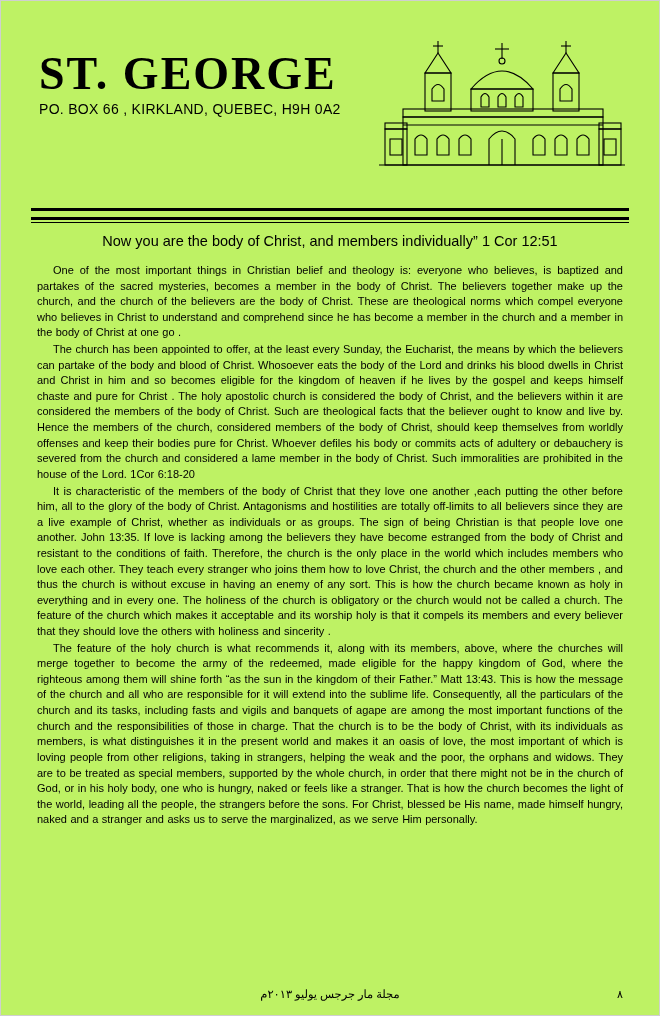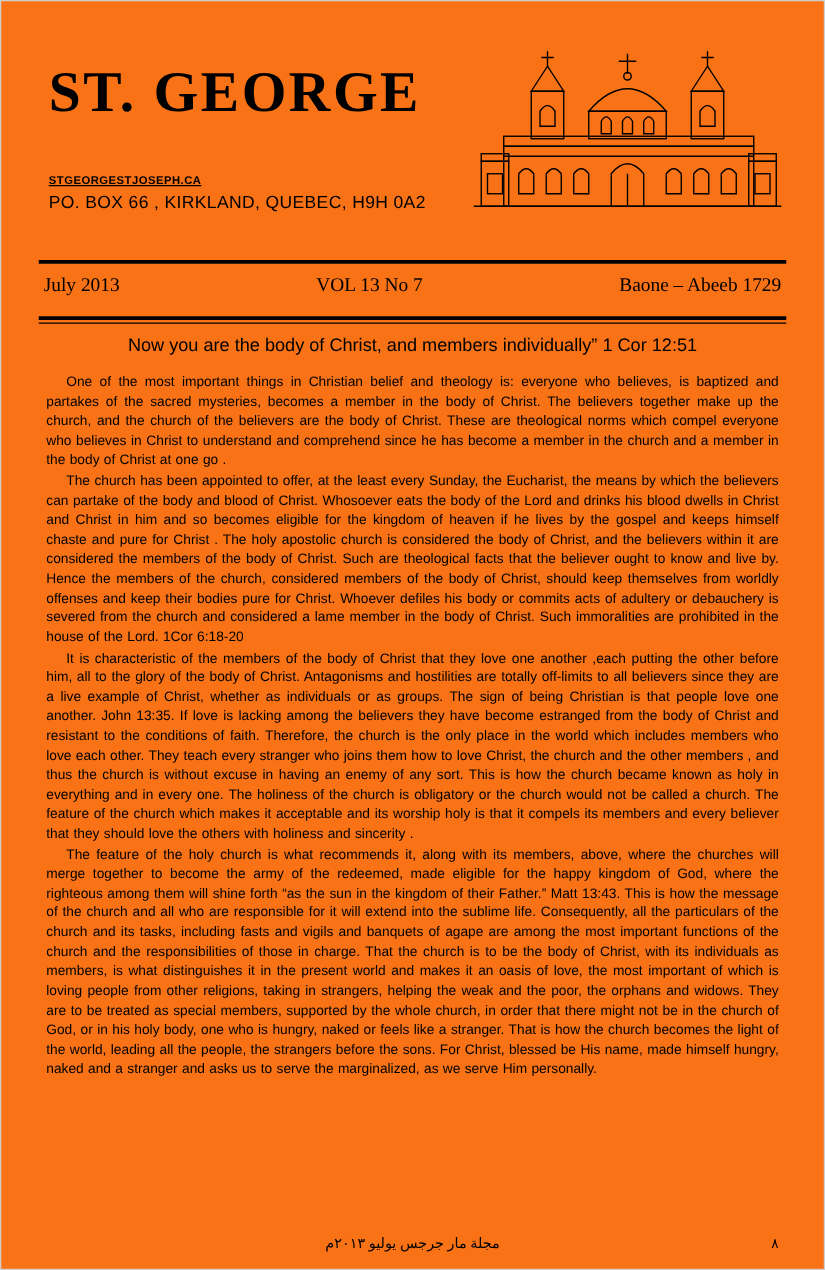--- a/index.html
+++ b/index.html
@@ -14,21 +14,21 @@
     color: #000000;
     overflow: hidden;
   }
   .page {
     position: relative;
     width: 660px;
     height: 1016px;
     box-sizing: border-box;
     padding: 26px 30px 10px 30px;
     border: 1px solid #cfcfcf;
-    background: #f97316;
+    background: #bef264;
   }
 
   
   .masthead {
     position: relative;
     height: 175px;
   }
   .masthead-left {
     position: absolute;
     left: 8px;
@@ -141,21 +141,20 @@
 </style>
 </head>
 <body>
 
 <div class="page">
 
   <div class="masthead">
 
     <div class="masthead-left">
       <div class="title">ST. GEORGE</div>
-      <div class="website">STGEORGESTJOSEPH.CA</div>
       <div class="address">PO. BOX 66 , KIRKLAND, QUEBEC, H9H 0A2</div>
     </div>
 
     <div class="church-art">
       <svg viewBox="0 0 250 140" width="250" height="140" xmlns="http://www.w3.org/2000/svg">
         <g fill="none" stroke="#000" stroke-width="1.1">
 
           <line x1="2" y1="128" x2="248" y2="128"></line>
 
           <rect x="26" y="80" width="200" height="48"></rect>
@@ -206,25 +205,20 @@
           <rect x="13" y="102" width="12" height="16"></rect>
           <rect x="227" y="102" width="12" height="16"></rect>
 
           <line x1="26" y1="88" x2="226" y2="88"></line>
         </g>
       </svg>
     </div>
   </div>
 
   <div class="rule-thick"></div>
-  <div class="issue-bar">
-    <div class="date">July 2013</div>
-    <div class="vol">VOL 13 No 7</div>
-    <div class="coptic">Baone – Abeeb 1729</div>
-  </div>
   <div class="rule-thick"></div>
   <div class="rule-thin"></div>
 
   <div class="article">
     <div class="article-heading">Now you are the body of Christ, and members individually” 1 Cor 12:51</div>
     <p class="para">One of the most important things in Christian belief and theology is: everyone who believes, is baptized and partakes of the sacred mysteries, becomes a member in the body of Christ. The believers together make up the church, and the church of the believers are the body of Christ. These are theological norms which compel everyone who believes in Christ to understand and comprehend since he has become a member in the church and a member in the body of Christ at one go .</p>
     <p class="para">The church has been appointed to offer, at the least every Sunday, the Eucharist, the means by which the believers can partake of the body and blood of Christ. Whosoever eats the body of the Lord and drinks his blood dwells in Christ and Christ in him  and so becomes eligible for the kingdom of heaven if he lives by the gospel and keeps himself chaste and pure for Christ . The holy apostolic church is considered the body of Christ, and the believers within it are considered the members of the body of Christ. Such are theological facts that the believer ought to know and live by. Hence the members of the church, considered members of the body of Christ, should keep themselves from worldly offenses and keep their bodies pure for Christ. Whoever defiles his body or commits acts of adultery or debauchery is severed from the church and considered a lame member in the body of Christ. Such immoralities are prohibited in the house of the Lord. 1Cor 6:18-20</p>
     <p class="para">It is characteristic of the members of the body of Christ that they love one another ,each putting the other before him, all to the glory of the body of Christ. Antagonisms and hostilities are totally off-limits to all believers since they are a live example of Christ, whether as individuals or as groups. The sign of being Christian is that people love one another. John 13:35.  If love is lacking among the believers they have become estranged from the body of Christ and resistant to the conditions of faith. Therefore, the church is the only place in the world which includes members who love each other. They teach every stranger who joins them how to love Christ, the church and the other members , and thus the church is without excuse in having an enemy of any sort. This is how the church became known as holy in everything and in every one. The holiness of the church is obligatory or the church would not be called a church. The feature of the church which makes it acceptable and its worship holy is that it compels its members and every believer that they should love the others with holiness and sincerity .</p>
     <p class="para">The feature of the holy church is what recommends it, along with its members, above, where the churches will merge together to become the army of the redeemed, made eligible for the happy kingdom of God, where the righteous among them will shine forth “as the sun in the kingdom of their Father.” Matt 13:43.  This is how the message of the church and all who are responsible for it will extend into the sublime life. Consequently, all the particulars of the church and its tasks, including fasts and vigils and banquets of agape are among the most important functions of the church and the responsibilities of those in charge.        That the church is to be the body of Christ, with its individuals as members, is what distinguishes it in the present world and makes it an oasis of love, the most important of which is loving people from other religions, taking in strangers, helping the weak and the poor, the orphans and widows. They are to be treated as special members, supported by the whole church, in order that there might not be in the church of God, or in his holy body, one who is hungry, naked or feels like a stranger. That is how the church becomes the light of the world, leading all the people, the strangers before the sons. For Christ, blessed be His name, made himself hungry, naked and a stranger and asks us to serve the marginalized, as we serve Him personally.</p>
   </div>

